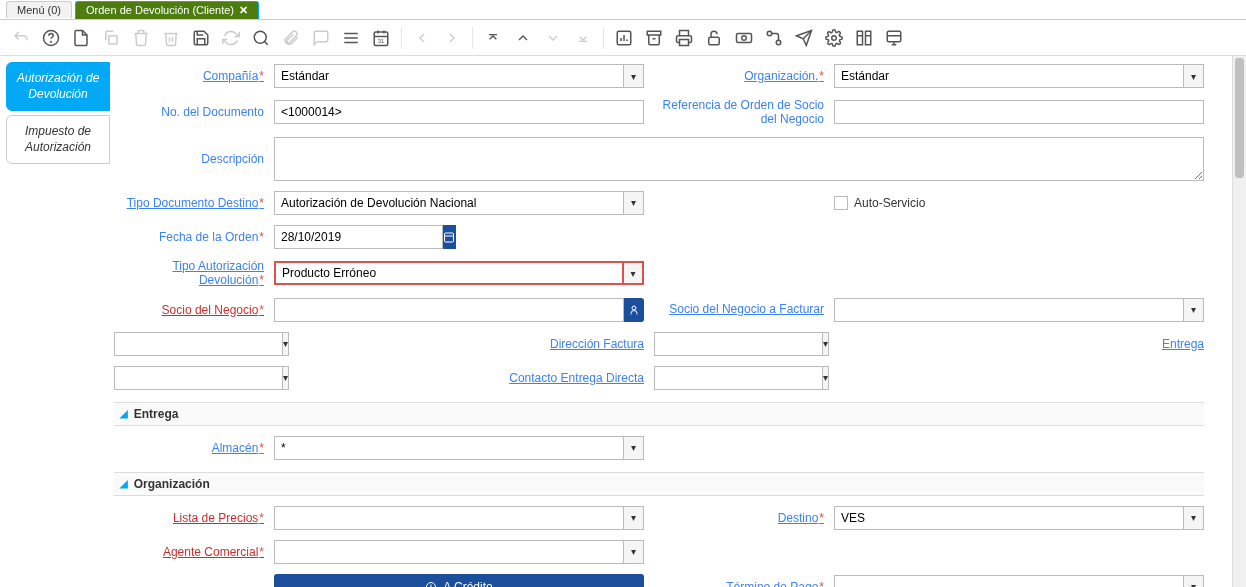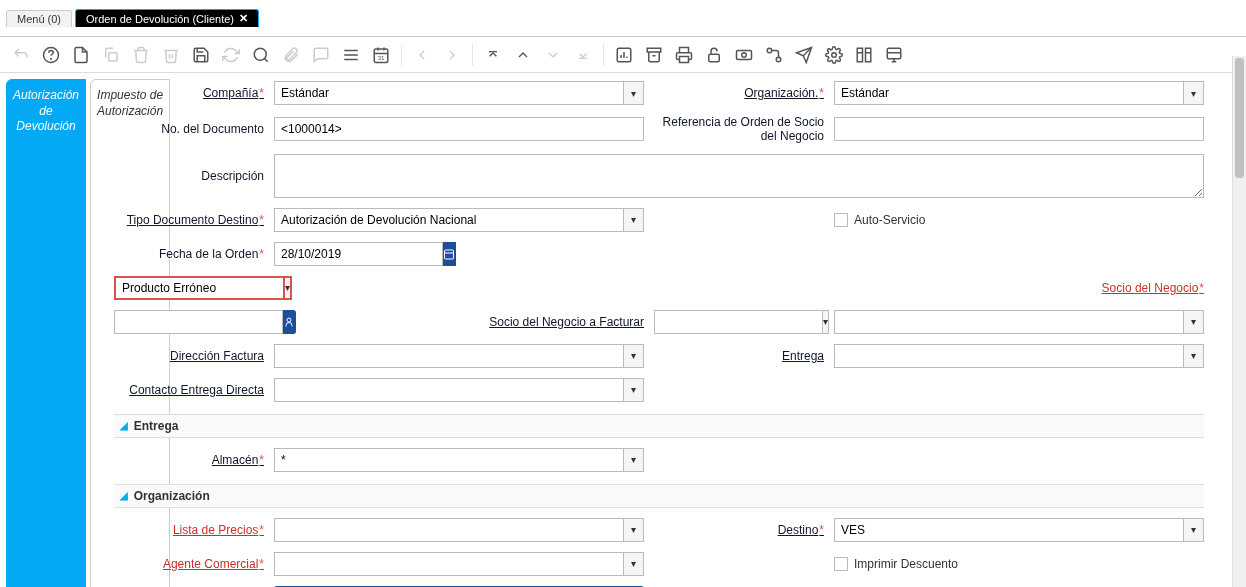--- a/index.html
+++ b/index.html
@@ -10,40 +10,40 @@
     background: #fff;
     width: 1246px;
     height: 587px;
     overflow: hidden;
     position: relative;
   }
   
   .top-tabs {
     display: flex;
     align-items: center;
-    height: 37px;
+    height: 20px;
     border-bottom: 1px solid #ccc;
     background: #fff;
     padding-left: 6px;
   }
   .top-tab {
     padding: 2px 10px;
     border: 1px solid #ccc;
     border-bottom: none;
     background: #f2f2f2;
     margin-right: 3px;
     border-radius: 3px 3px 0 0;
     font-size: 11px;
     display: flex;
     align-items: center;
     gap: 5px;
     cursor: pointer;
   }
   .top-tab.active {
-    background: #000000;
+    background: #4d7c0f;
     color: #fff;
     border-color: #03a9f4;
   }
   .top-tab .close-x {
     font-weight: bold;
     font-size: 11px;
   }
   
   .toolbar {
     display: flex;
@@ -68,22 +68,24 @@
 
   
   .main {
     display: flex;
     height: calc(100% - 56px);
   }
   
   .sidetabs {
     width: 110px;
     display: flex;
+    flex-direction: column;
     padding: 6px 0 0 6px;
     gap: 4px;
+    align-items: center;
   }
   .sidetab {
     border: 1px solid #ccc;
     border-radius: 6px 0 0 6px;
     padding: 8px 6px;
     text-align: center;
     font-size: 12px;
     line-height: 1.3;
     cursor: pointer;
     background: #fff;
@@ -106,21 +108,21 @@
   .form-grid {
     display: grid;
     grid-template-columns: 150px 370px 170px 370px;
     column-gap: 10px;
     row-gap: 10px;
     align-items: center;
   }
   .lbl {
     text-align: right;
     font-size: 12px;
-    color: #0f172a;
+    color: #3b82f6;
   }
   .lbl.u { text-decoration: underline; }
   .lbl.req::after { content: "*"; color: #d9534f; margin-left: 1px; }
   .lbl.redlink { color: #c9302c; text-decoration: underline; }
   .ctrl {
     position: relative;
     display: flex;
     align-items: stretch;
   }
   .ctrl input[type=text], .ctrl .tbox {
@@ -474,20 +476,21 @@
         <div class="date-btn">
           <svg width="12" height="12" viewBox="0 0 24 24" fill="none" stroke="currentColor" stroke-width="2">
               <rect x="3" y="4" width="18" height="18" rx="2"></rect>
               <line x1="3" y1="10" x2="21" y2="10"></line>
             </svg>
         </div>
       </div>
       <div></div>
         <div></div>
 
+      <div class="lbl u req" style="line-height:1.2">Tipo Autorización Devolución</div>
       <div class="ctrl highlight">
         <input type="text" value="Producto Erróneo" style="">
         <div class="dd-btn">▾</div>
       </div>
       <div></div>
         <div></div>
 
       <div class="lbl redlink req">Socio del Negocio</div>
       <div class="ctrl">
         <input type="text" style="">
@@ -553,24 +556,20 @@
         <input type="text" value="VES" style="">
         <div class="dd-btn">▾</div>
       </div>
 
       <div class="lbl redlink req">Agente Comercial</div>
       <div class="ctrl">
         <input type="text" style="">
         <div class="dd-btn">▾</div>
       </div>
       <div></div>
-      <div class="chk">
-        <div class="box"></div>
-        <span>Imprimir Descuento</span>
-      </div>
 
       <div></div>
       <button class="bluebtn">
         <svg width="12" height="12" viewBox="0 0 24 24" fill="none" stroke="currentColor" stroke-width="2">
             <circle cx="12" cy="12" r="9"></circle>
             <polyline points="12 7 12 12 15 15"></polyline>
           </svg>
         <span>A Crédito</span>
       </button>
       <div class="lbl u req">Término de Pago</div>

